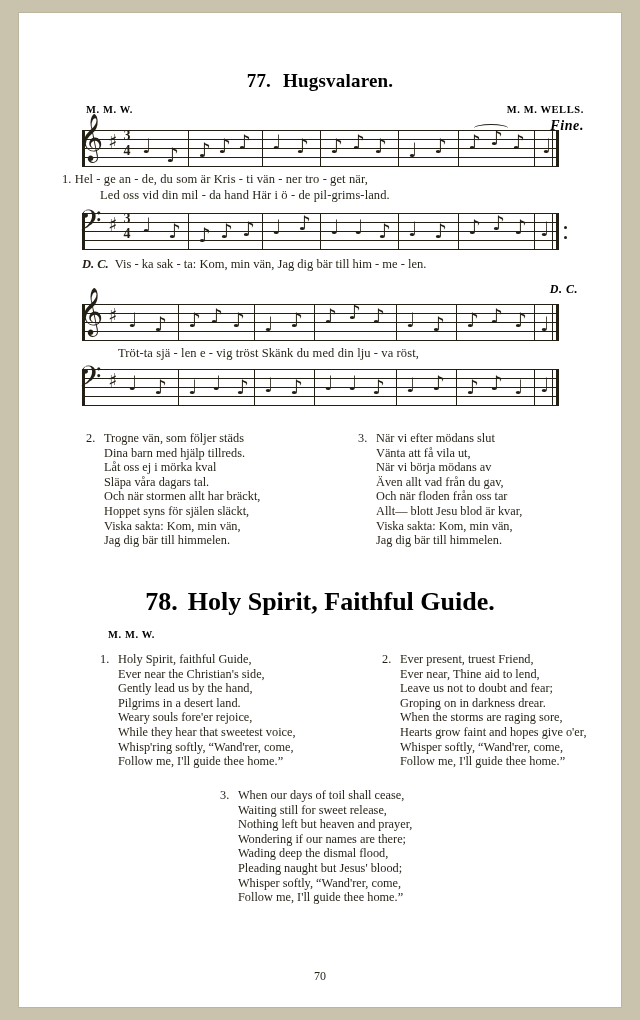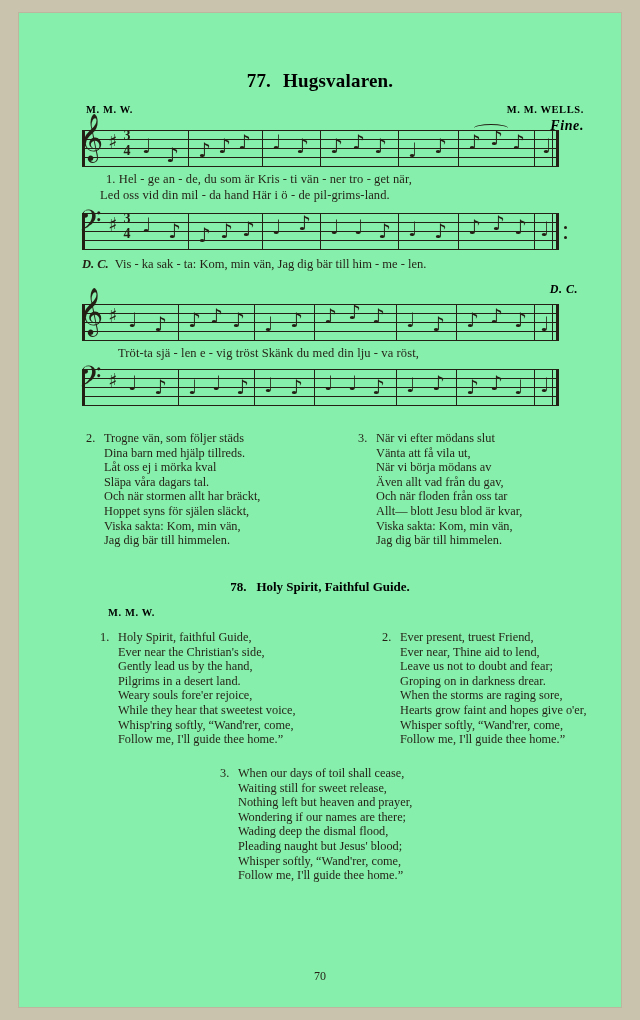--- a/index.html
+++ b/index.html
@@ -12,21 +12,21 @@
     background: #c9c3ae;
     font-family: "Liberation Serif", serif;
     overflow: hidden;
   }
   .page {
     position: absolute;
     left: 18px;
     top: 12px;
     width: 604px;
     height: 996px;
-    background: #86efac;
+    background: #ffffff;
     box-shadow: 0 0 0 1px #bdb69e inset;
   }
   .inner {
     position: absolute;
     left: 20px;
     top: 14px;
     width: 564px;
     height: 968px;
   }
 
@@ -150,21 +150,21 @@
   .slur {
     position: absolute;
     border-top: 1.4px solid #241f14;
     border-radius: 50%;
     height: 7px;
     width: 34px;
   }
 
   .lyric-line {
     position: relative;
-    margin: 0 68px;
+    margin: 0 24px;
     font-size: 12.5px;
     letter-spacing: .1px;
     white-space: nowrap;
     color: #241f14;
   }
 
   .dc-line {
     position: relative;
     margin: 0 44px;
     font-size: 12.5px;
@@ -197,23 +197,23 @@
     position: absolute;
     left: -18px;
     top: 0;
   }
   .v-a { left: 66px; top: 0; }
   .v-b { left: 338px; top: 0; }
 
   
   .hymn2-title {
     text-align: center;
-    font-size: 13px;
-    font-weight: bold;
-    margin-top: 16px;
+    font-size: 26px;
+    font-weight: bold;
+    margin-top: 24px;
   }
   .hymn2-title .num { margin-right: 10px; }
   .byline {
     margin-top: 12px;
     margin-left: 70px;
     font-size: 10.5px;
     font-weight: bold;
     letter-spacing: .6px;
   }
   .verses2 {

